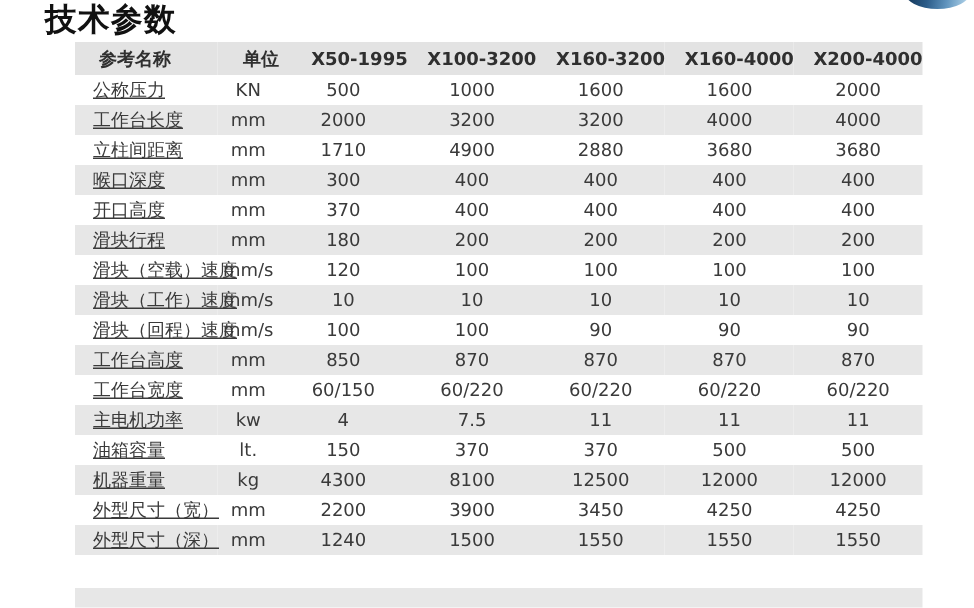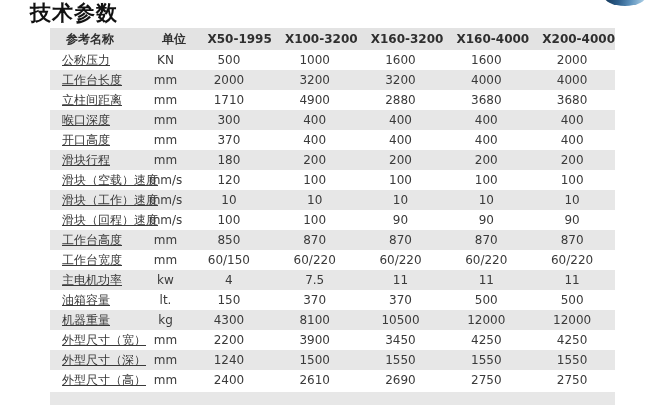--- a/index.html
+++ b/index.html
@@ -208,21 +208,21 @@
         <td>370</td>
         <td>370</td>
         <td>500</td>
         <td>500</td>
       </tr>
       <tr>
         <td class="name-cell">机器重量</td>
         <td>kg</td>
         <td>4300</td>
         <td>8100</td>
-        <td>10500</td>
+        <td>12500</td>
         <td>12000</td>
         <td>12000</td>
       </tr>
       <tr>
         <td class="name-cell">外型尺寸（宽）</td>
         <td>mm</td>
         <td>2200</td>
         <td>3900</td>
         <td>3450</td>
         <td>4250</td>
@@ -230,25 +230,16 @@
       </tr>
       <tr>
         <td class="name-cell">外型尺寸（深）</td>
         <td>mm</td>
         <td>1240</td>
         <td>1500</td>
         <td>1550</td>
         <td>1550</td>
         <td>1550</td>
       </tr>
-      <tr>
-        <td class="name-cell">外型尺寸（高）</td>
-        <td>mm</td>
-        <td>2400</td>
-        <td>2610</td>
-        <td>2690</td>
-        <td>2750</td>
-        <td>2750</td>
-      </tr>
     </tbody>
 </table>
 
 <div class="bottom-stripe"></div>
 
 </body></html>

